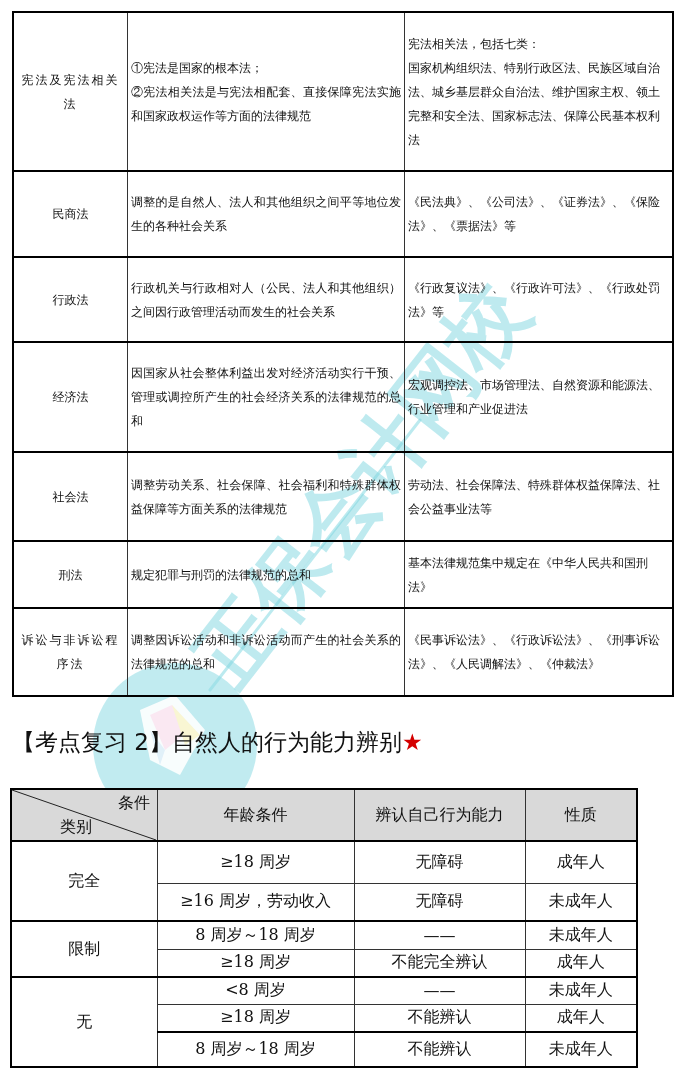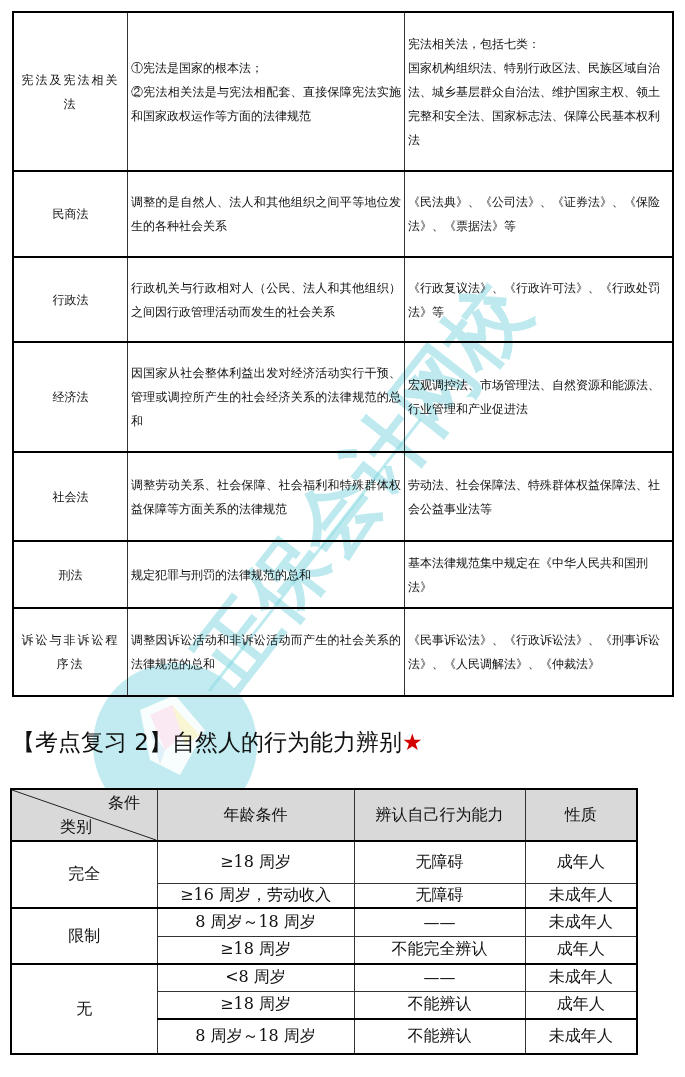--- a/index.html
+++ b/index.html
@@ -52,21 +52,21 @@
     text-align: center; vertical-align: middle;
     padding: 0;
   }
   .t2 thead th { background: #d9d9d9; height: 50px; }
   .t2 tr.grp-top td { border-top: 2.5px solid #000; }
   .t2 thead tr { border-bottom: 2.5px solid #000; }
   .diag {
     position: relative; width: 144px; height: 50px;
   }
   .diag svg { position: absolute; left: 0; top: 0; }
-  .diag .tr { position: absolute; right: 16px; top: 3px; font-family: Liberation Mono, monospace; }
+  .diag .tr { position: absolute; right: 6px; top: 3px; font-family: Liberation Mono, monospace; }
   .diag .bl { position: absolute; left: 48px; bottom: 2px; }
 </style>
 </head>
 <body>
 
 <svg class="watermark" width="685" height="1077" viewBox="0 0 685 1077" style="left:0;top:0;">
   <g opacity="0.55">
     <circle cx="175" cy="745" r="82" fill="#8fdce5"></circle>
     <path d="M140 710 L175 695 L205 730 L180 775 L150 760 Z" fill="#ffffff" opacity="0.9"></path>
     <path d="M150 715 L172 705 L190 730 L165 750 Z" fill="#f6d6e8"></path>
@@ -151,21 +151,21 @@
     </tr>
   </thead>
   <tbody>
 
     <tr class="grp-top" style="height:42px">
       <td rowspan="2">完全</td>
       <td>≥18 周岁</td>
       <td>无障碍</td>
       <td>成年人</td>
     </tr>
-    <tr style="height:25px">
+    <tr style="height:38px">
       <td>≥16 周岁，劳动收入</td>
       <td>无障碍</td>
       <td>未成年人</td>
     </tr>
 
     <tr class="grp-top" style="height:28px">
       <td rowspan="2">限制</td>
       <td>8 周岁～18 周岁</td>
       <td>——</td>
       <td>未成年人</td>

